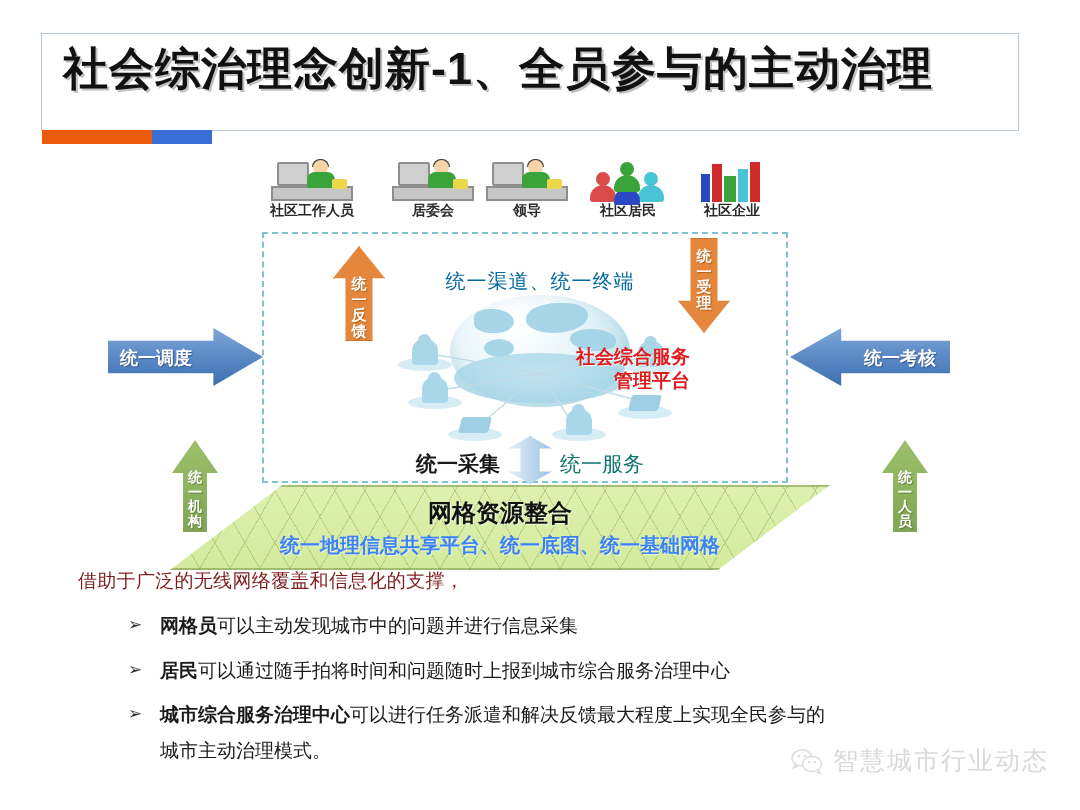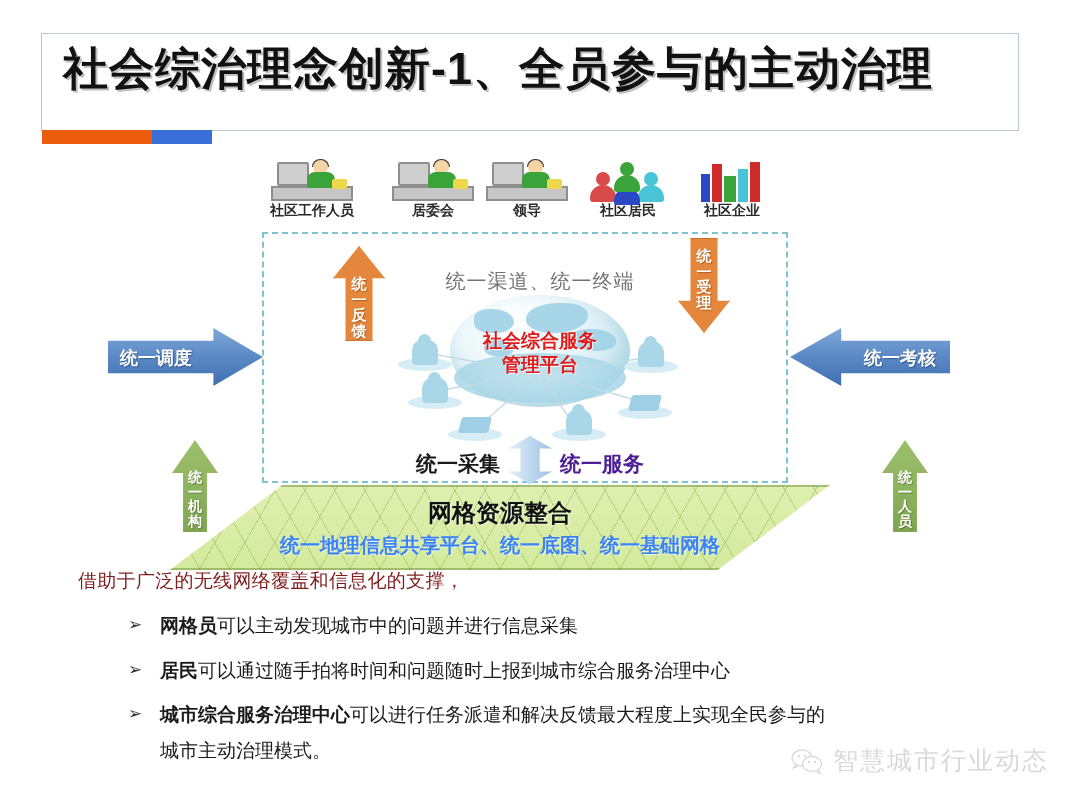--- a/index.html
+++ b/index.html
@@ -149,23 +149,23 @@
     background: radial-gradient(ellipse at 50% 40%, #b9dfec 0%, #a9d7e8 60%, #9ed2e5 100%);
     opacity: .85;
   }
   .landmass {
     position: absolute;
     background: #9ed2e5;
     opacity: .9;
   }
   #platform-label {
     position: absolute;
-    left: 0; top: 34px;
+    left: 0; top: 50px;
     width: 300px;
-    text-align: center;
+    text-align: right;
     font-size: 19px;
     font-weight: bold;
     line-height: 1.25;
     color: #E01B1B;
     text-shadow: 1px 1px 0 rgba(255,255,255,0.85);
     z-index: 6;
   }
 
   
   .node {
@@ -189,30 +189,30 @@
     width: 30px; height: 16px; left: 12px; bottom: 8px;
     background: #9ecfe4; border-radius: 3px;
     transform: skewX(-14deg);
   }
 
   svg.links { position: absolute; left: 0; top: 0; width: 300px; height: 160px; z-index: 2; }
 
   
   #channel-text {
     position: absolute; left: 390px; top: 118px; width: 300px;
-    text-align: center; font-size: 20px; color: #737373; font-weight: 500;
+    text-align: center; font-size: 20px; color: #0369a1; font-weight: 500;
     letter-spacing: 1px;
   }
   #collect-text {
     position: absolute; left: 360px; top: 300px; width: 140px;
     text-align: right; font-size: 21px; font-weight: bold; color: #1a1a1a;
   }
   #service-text {
     position: absolute; left: 560px; top: 300px; width: 140px;
-    text-align: left; font-size: 21px; font-weight: bold; color: #4c1d95;
+    text-align: left; font-size: 21px; font-weight: normal; color: #0f766e;
   }
 
   
   .oarrow {
     position: absolute;
     width: 52px; height: 95px;
     color: #fff; font-size: 15px; font-weight: bold;
     text-align: center;
     text-shadow: 1px 1px 1px rgba(120,60,0,.5);
   }

